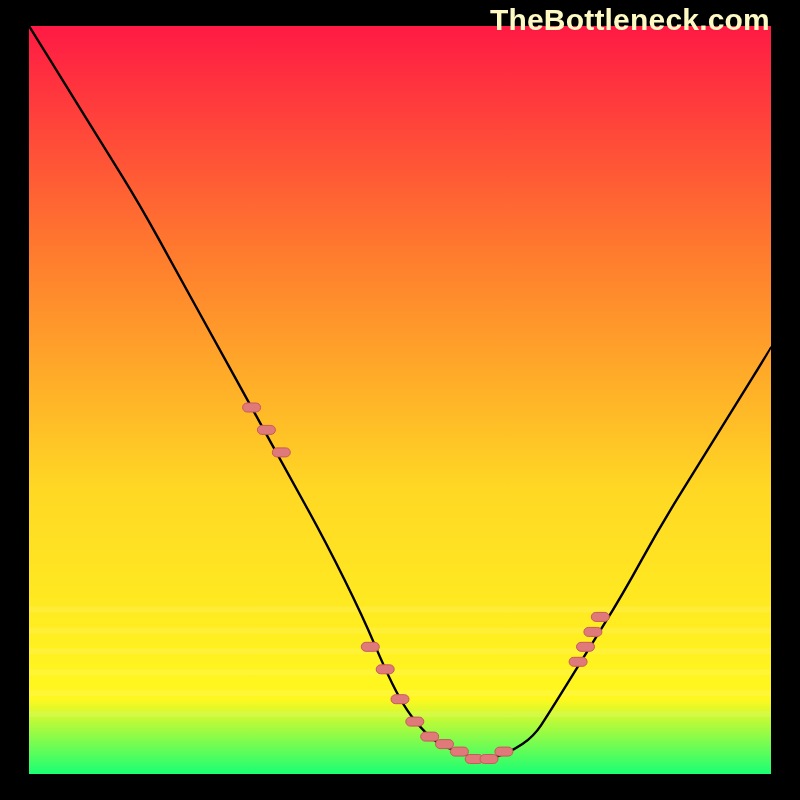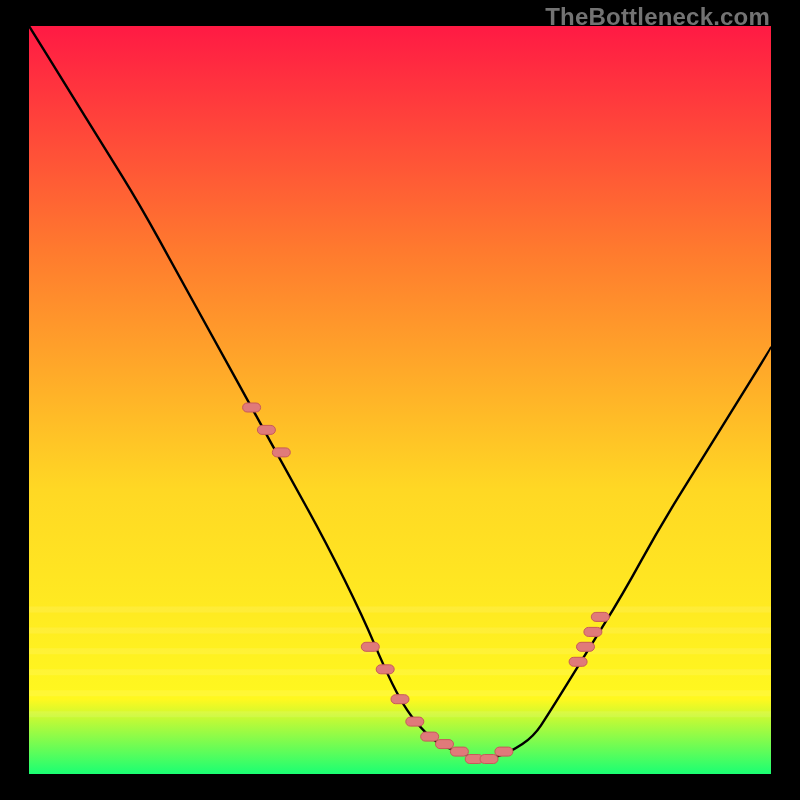--- a/index.html
+++ b/index.html
@@ -26,23 +26,23 @@
     top: 0;
     width: 742px;
     height: 748px;
   }
 
   .watermark {
     position: absolute;
     top: 3px;
     right: 30px;
     font-family: Arial, Helvetica, sans-serif;
-    font-size: 24px;
+    font-size: 30px;
     font-weight: bold;
-    color: #737373;
+    color: #fef9c3;
     letter-spacing: 0.2px;
   }
 </style>
 </head>
 <body>
 
 <div class="frame">
   <svg class="plot" viewBox="0 0 742 748" preserveAspectRatio="none">
     <defs>
       <linearGradient id="bgGrad" x1="0" y1="0" x2="0" y2="1">

